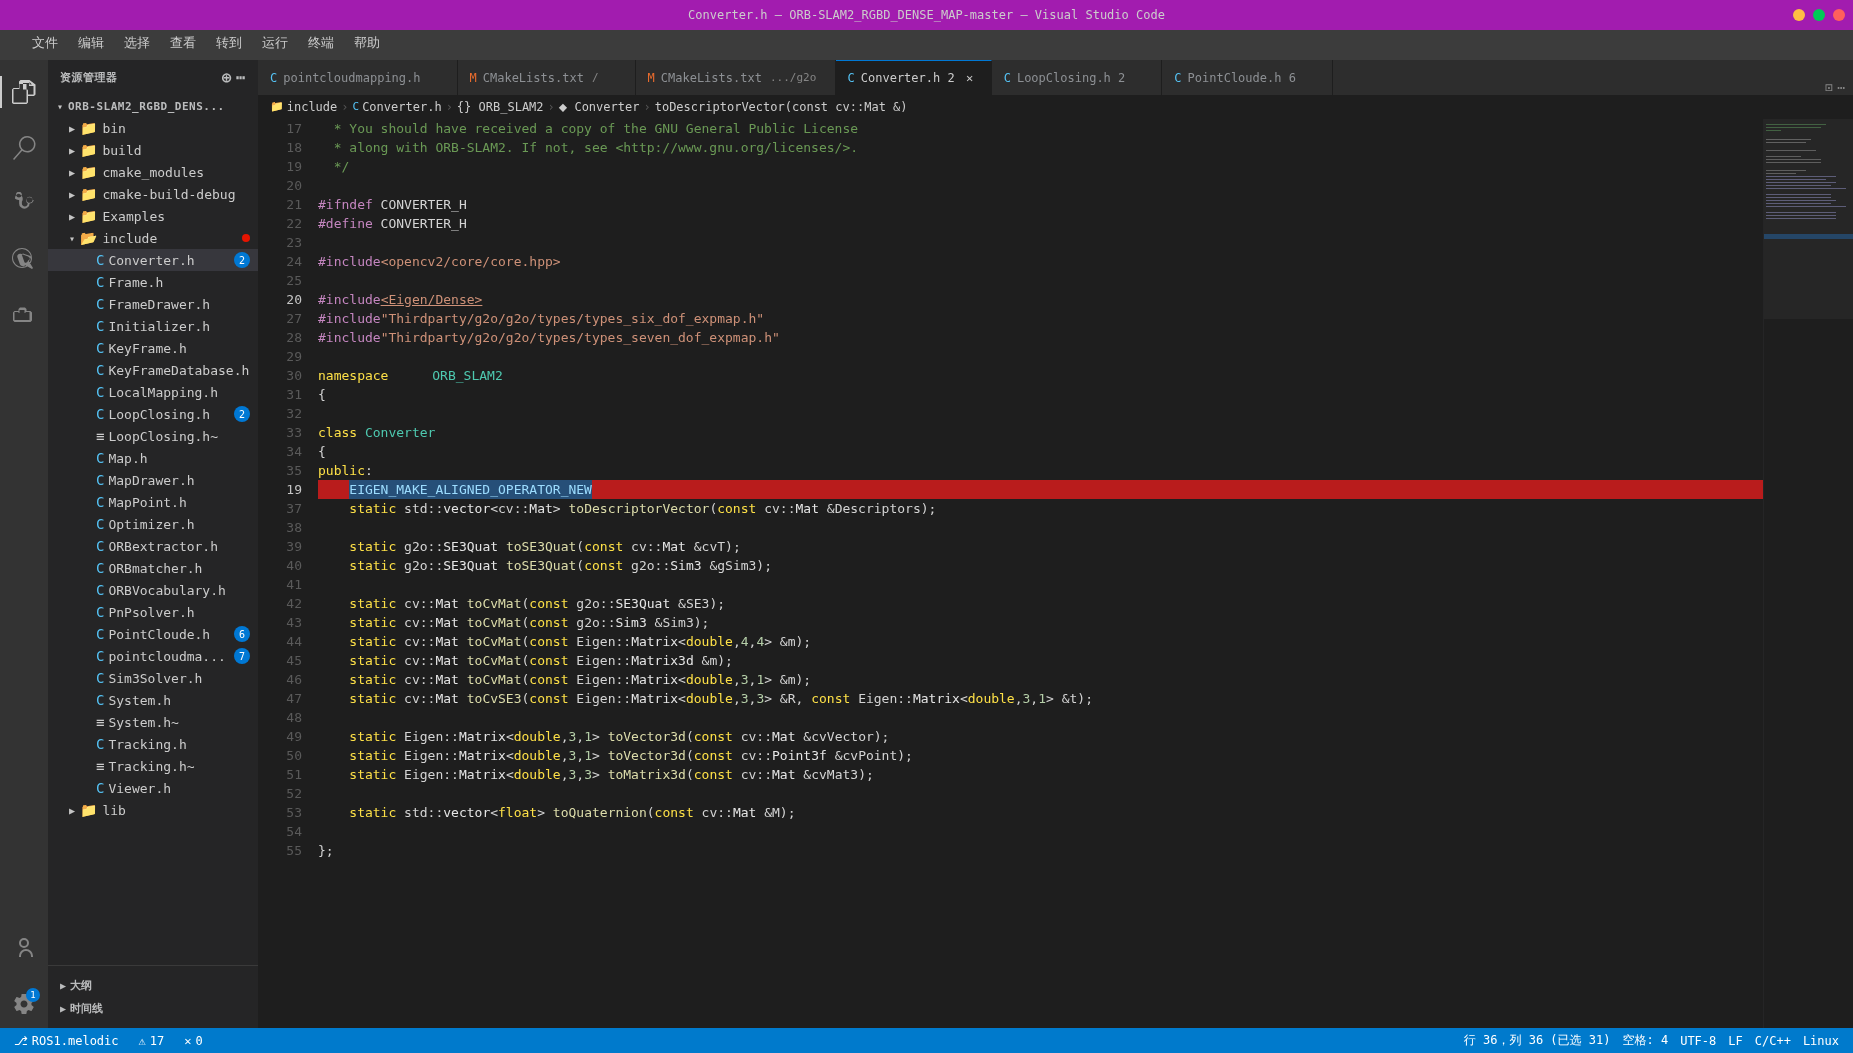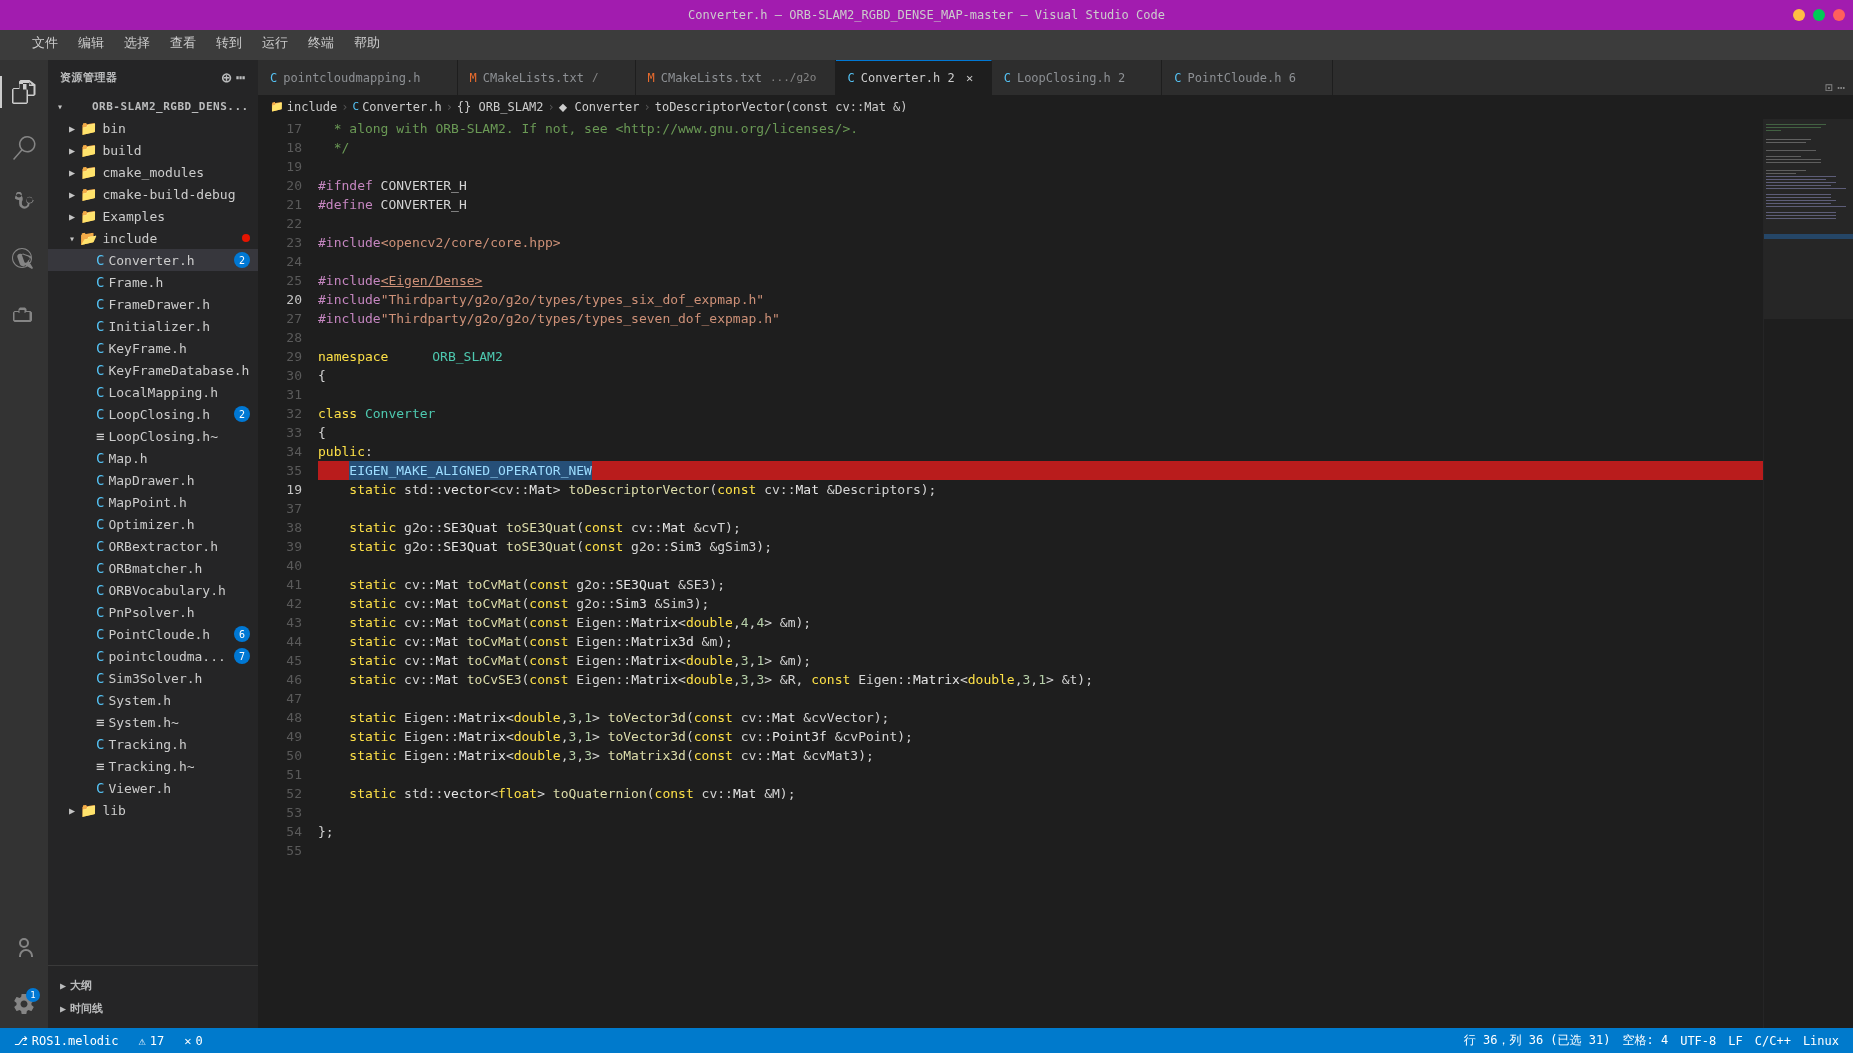--- a/index.html
+++ b/index.html
@@ -172,21 +172,21 @@
       <span>资源管理器</span>
       <div class="sidebar-actions">
         <span>⊕</span>
         <span>⋯</span>
       </div>
     </div>
     <div id="file-tree">
 
       <div class="tree-item" style="font-weight:600; color:#cccccc; padding-left:4px;">
         <span class="chevron">▾</span>
-        <span style="font-size:11px; font-weight:700; text-transform:uppercase; color:#bbbcbd; letter-spacing:0.5px;margin-left:24px;">ORB-SLAM2_RGBD_DENS...</span>
+        <span style="font-size:11px; font-weight:700; text-transform:uppercase; color:#bbbcbd; letter-spacing:0.5px;">ORB-SLAM2_RGBD_DENS...</span>
       </div>
 
       <div class="tree-item" style="padding-left:16px;">
         <span class="chevron">▶</span>
         <span class="file-icon">📁</span>
         <span>bin</span>
       </div>
 
       <div class="tree-item" style="padding-left:16px;">
         <span class="chevron">▶</span>
@@ -502,20 +502,21 @@
         <div class="line-num">50</div>
         <div class="line-num">51</div>
         <div class="line-num">52</div>
         <div class="line-num">53</div>
         <div class="line-num">54</div>
         <div class="line-num">55</div>
       </div>
 
       <div id="code-area">
 
+        <div class="code-line"><span class="comment">  * You should have received a copy of the GNU General Public License</span></div>
 
         <div class="code-line"><span class="comment">  * along with ORB-SLAM2. If not, see &lt;http://www.gnu.org/licenses/&gt;.</span></div>
 
         <div class="code-line"><span class="comment">  */</span></div>
 
         <div class="code-line"></div>
 
         <div class="code-line"><span class="kw2">#ifndef</span><span> CONVERTER_H</span></div>
 
         <div class="code-line"><span class="kw2">#define</span><span> CONVERTER_H</span></div>

